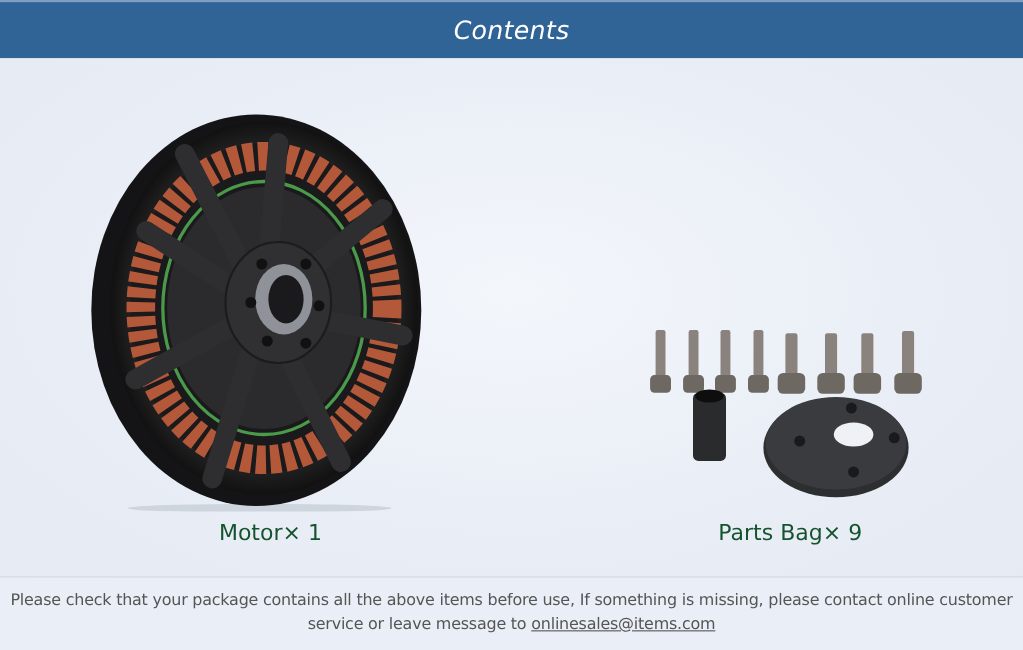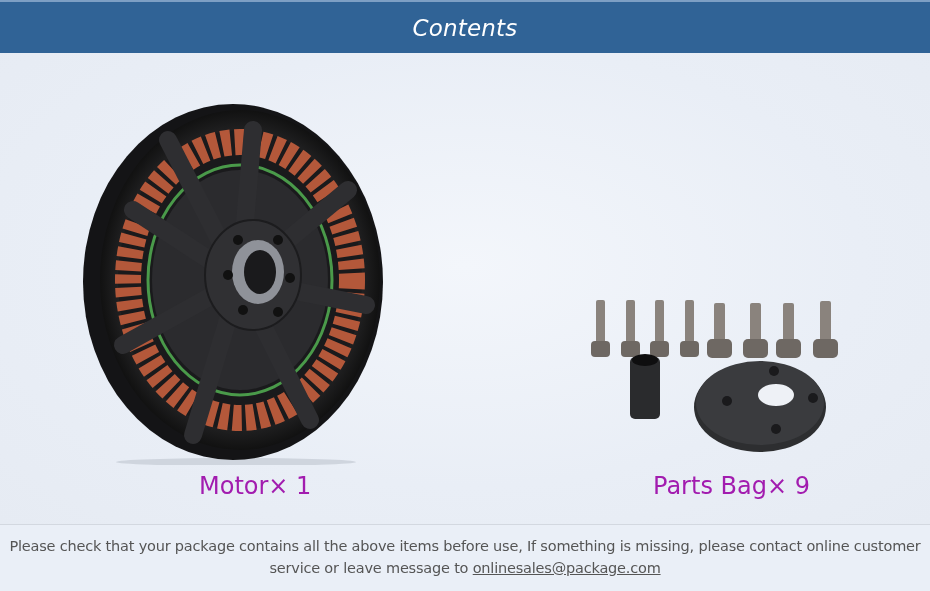--- a/index.html
+++ b/index.html
@@ -19,21 +19,21 @@
   .header-title {
     color:#ffffff; font-family:"DejaVu Sans", sans-serif;
     font-size:23px; letter-spacing:0.2px;
   }
   .stage {
     position:absolute; left:0; top:53px; width:930px; height:472px;
     background: radial-gradient(ellipse at 50% 45%, #f3f6fb 0%, #e9eef6 60%, #e6ebf3 100%);
   }
   .label {
     position:absolute; font-family:"DejaVu Sans", sans-serif;
-    font-size:24px; color:#a21caf;
+    font-size:20px; color:#14532d;
   }
   .divider {
     position:absolute; left:0; top:524px; width:930px; height:1px; background:#d3d8e0;
   }
   .footer {
     position:absolute; left:0; top:535px; width:930px;
     text-align:center; color:#555; font-size:14.5px; line-height:22px;
     font-family:"DejaVu Sans", sans-serif; letter-spacing:-0.2px;
   }
   .footer a { color:#555; text-decoration:underline; }
@@ -124,16 +124,16 @@
     </g>
   </g>
 </svg>
 
 <div class="label" style="left:199px;top:472px">Motor× 1</div>
 <div class="label" style="left:653px;top:472px">Parts Bag× 9</div>
 
 <div class="divider"></div>
 
 <div class="footer">
-  <span>Please check that your package contains all the above items before use, If something is missing, please contact online customer service or leave message to </span><a>onlinesales@package.com</a>
+  <span>Please check that your package contains all the above items before use, If something is missing, please contact online customer service or leave message to </span><a>onlinesales@items.com</a>
 </div>
 
 <div style="position:absolute;left:0;top:0;width:0;height:0"></div>
 
 </body></html>

